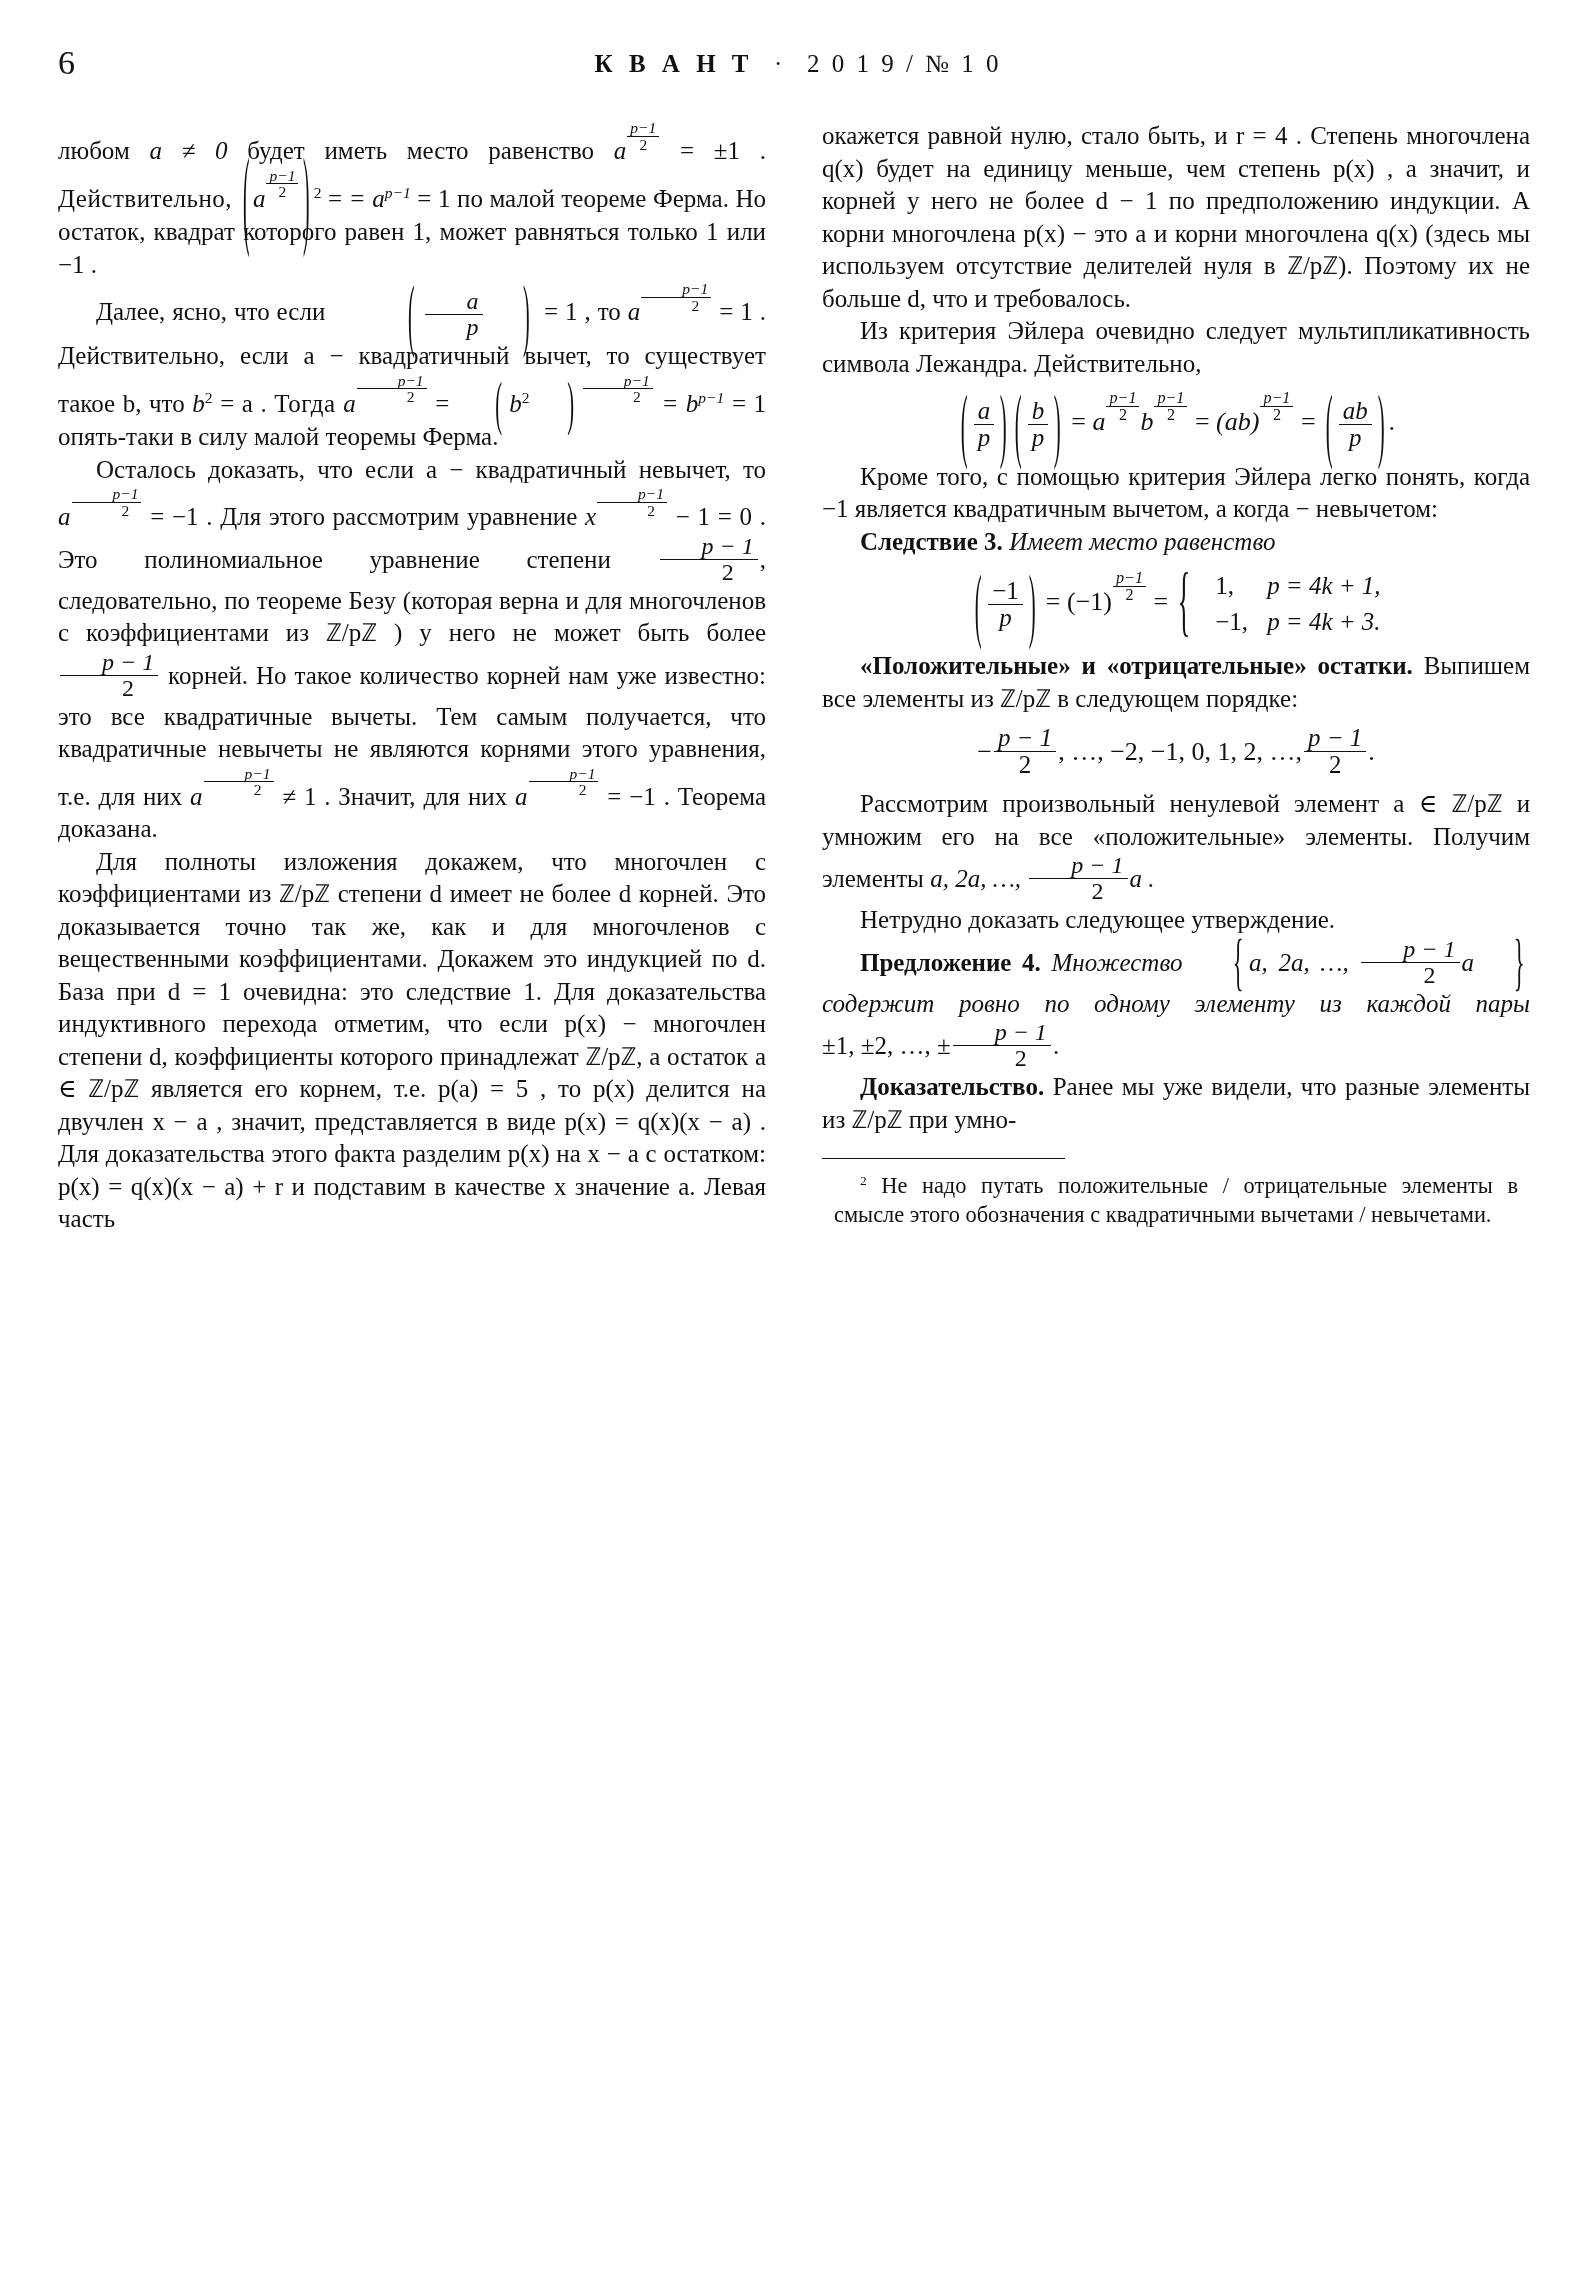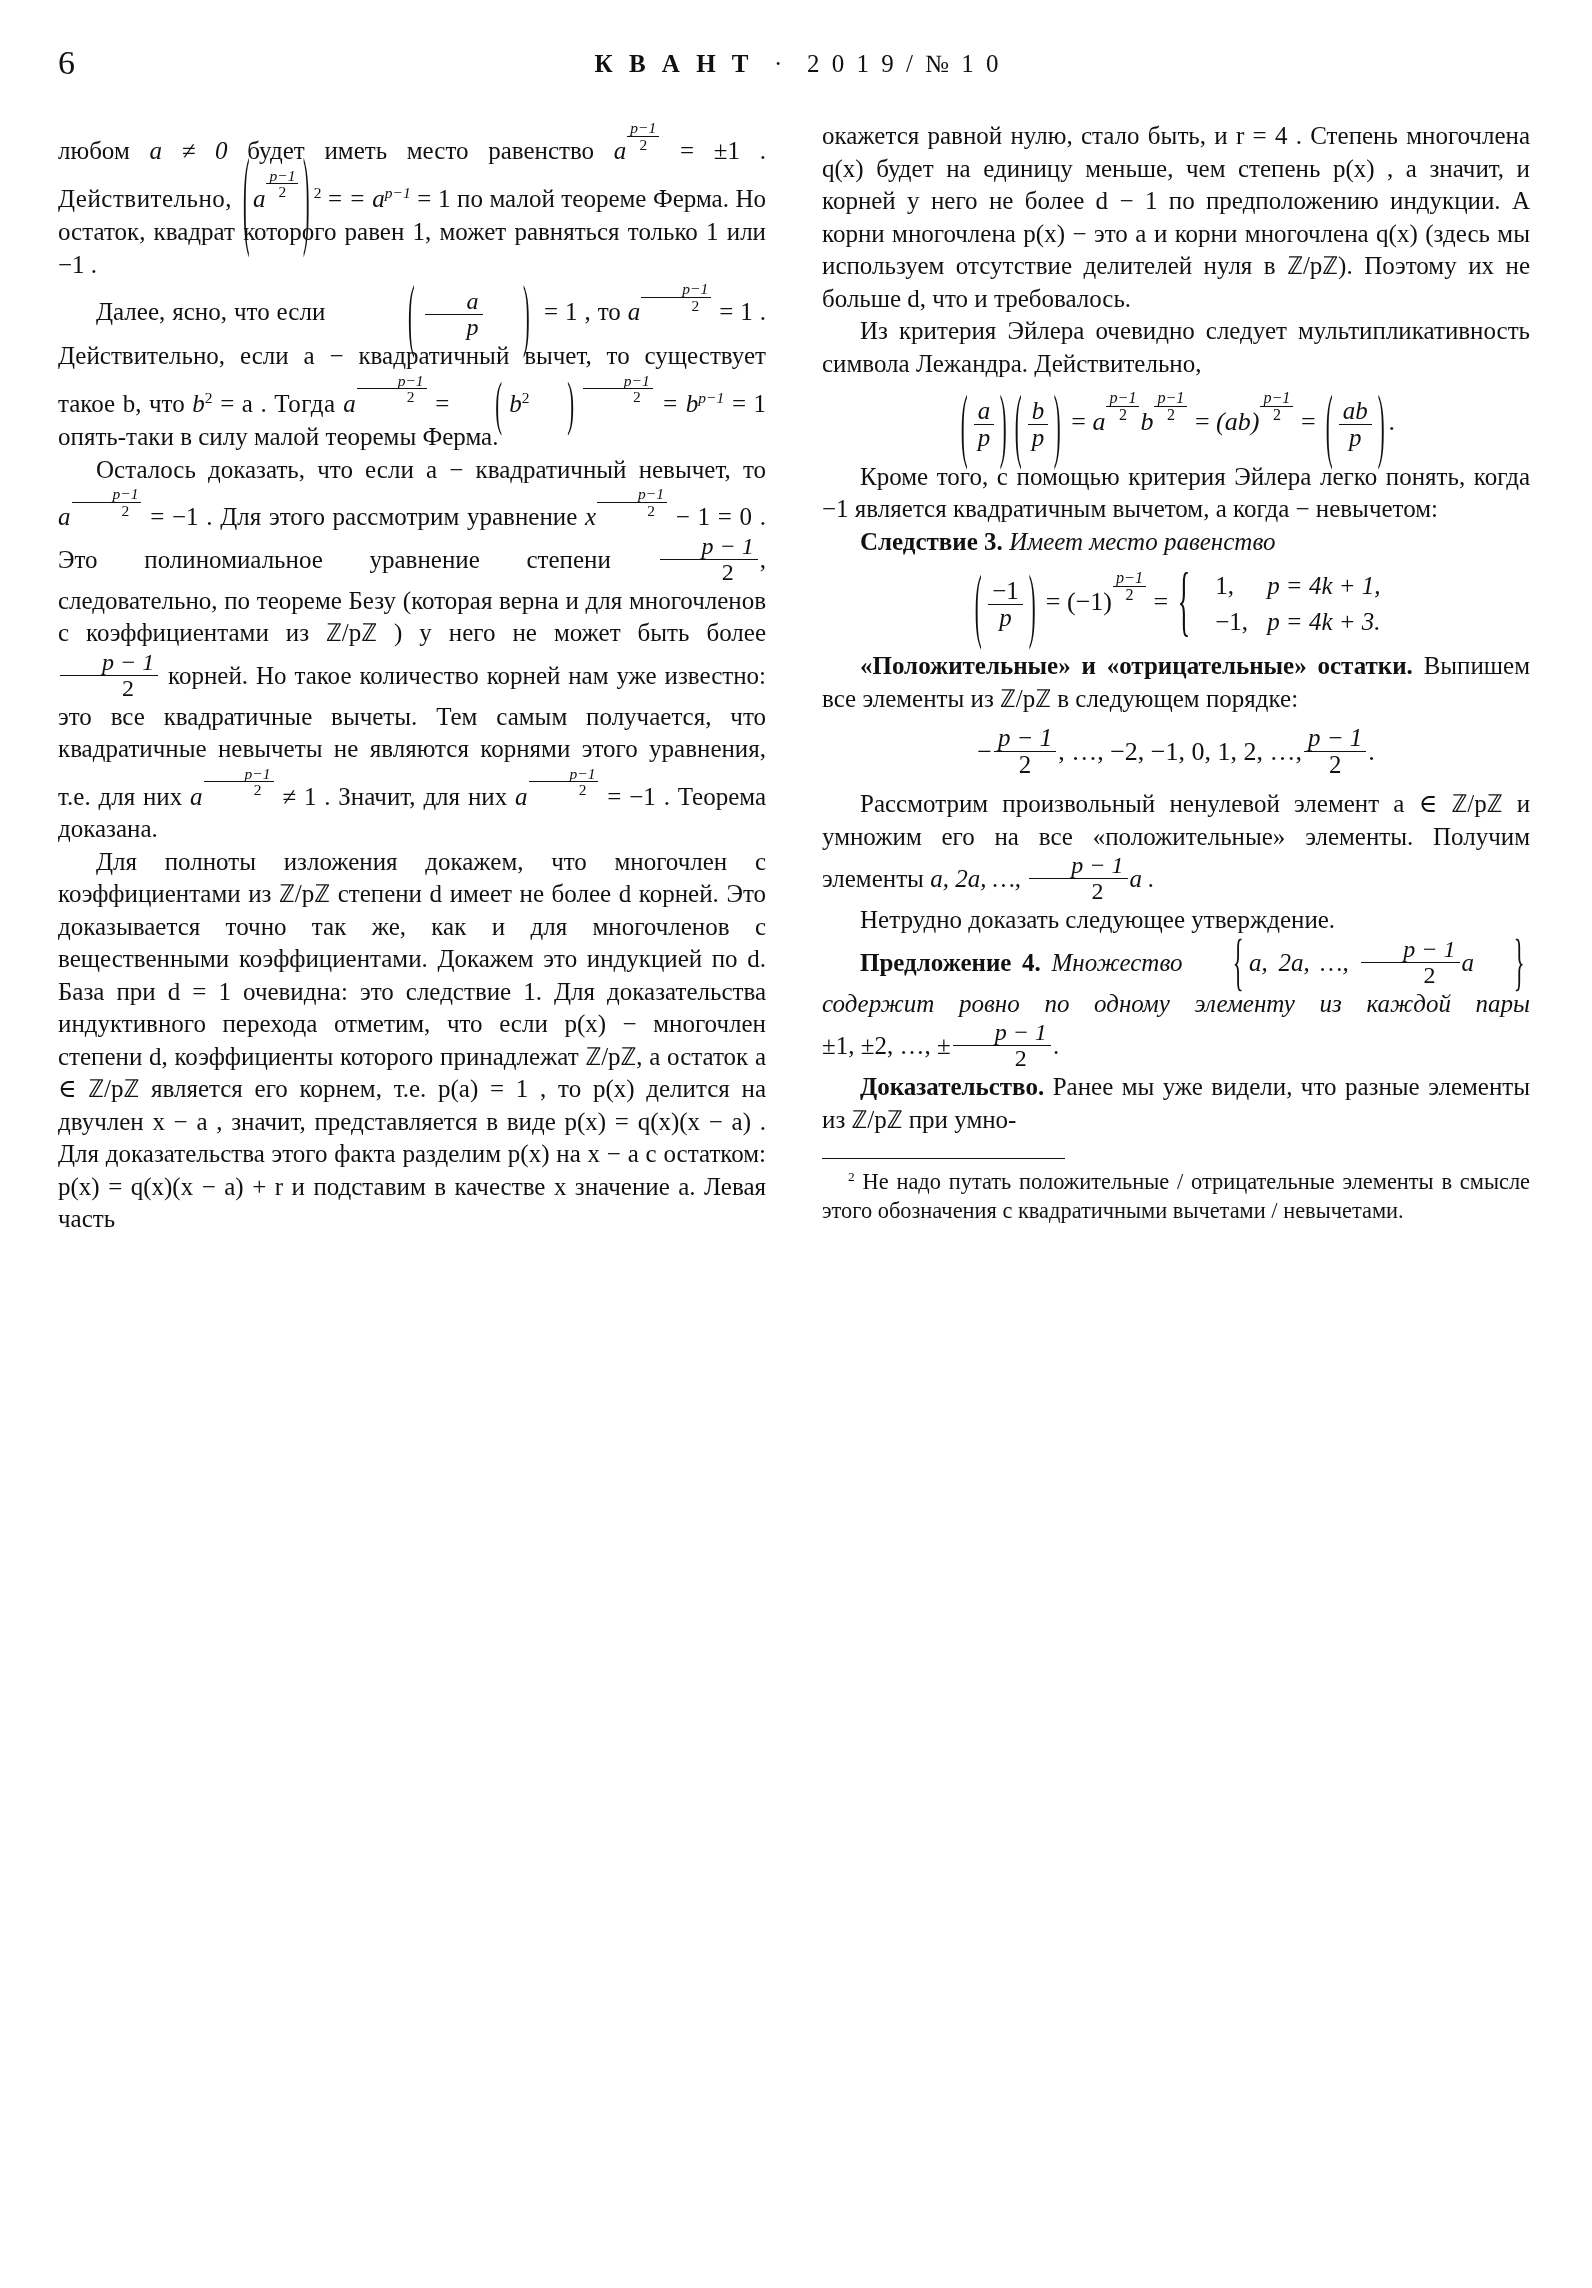--- a/index.html
+++ b/index.html
@@ -158,21 +158,21 @@
     font-size: 22.4px;
     line-height: 1.30;
     text-align: justify;
   }
   .fn-rule {
     width: 243px;
     height: 0;
     border-top: 1.6px solid #111;
     margin: 0 0 8px 0;
   }
-  .footnote p { margin: 0; text-indent: 26px; }
+  .footnote p { margin: 12px; text-indent: 26px; }
 </style>
 </head>
 <body>
 
 <div class="page">
 
   <div class="pagehead">
     <div class="folio">6</div>
     <div class="journal-line">
       <span>К В А Н Т</span><span class="dot">&nbsp;&nbsp;</span><span class="dot">·</span><span class="dot">&nbsp;&nbsp;</span><span class="issue">2 0 1 9 / № 1 0</span>
@@ -222,21 +222,21 @@
         <span>Значит, для них</span>
         <span class="math"><span class="mi">a</span><span class="supfrac"><span class="num mi">p−1</span><span class="den mn">2</span></span></span>
         <span>= −1 . Теорема доказана.</span>
       </p>
 
       <p><span>Для полноты изложения докажем, что многочлен с коэффициентами из</span>
         <span class="math bb">ℤ/pℤ</span>
         <span>степени d имеет не более d корней. Это доказывается точно так же, как и для многочленов с вещественными коэффициентами. Докажем это индукцией по d. База при d = 1 очевидна: это следствие 1. Для доказательства индуктивного перехода отметим, что если p(x) − многочлен степени d, коэффициенты которого принадлежат</span>
         <span class="math bb">ℤ/pℤ</span><span>, а остаток a ∈</span>
         <span class="math bb">ℤ/pℤ</span>
-        <span>является его корнем, т.е. p(a) = 1 , то p(x) делится на двучлен x − a , значит, представляется в виде p(x) = q(x)(x − a) . Для доказательства этого факта разделим p(x) на x − a с остатком: p(x) = q(x)(x − a) + r и подставим в качестве x значение a. Левая часть</span>
+        <span>является его корнем, т.е. p(a) = 5 , то p(x) делится на двучлен x − a , значит, представляется в виде p(x) = q(x)(x − a) . Для доказательства этого факта разделим p(x) на x − a с остатком: p(x) = q(x)(x − a) + r и подставим в качестве x значение a. Левая часть</span>
       </p>
 
     </div>
 
     <div class="col">
 
       <p class="noind"><span>окажется равной нулю, стало быть, и r = 4 . Степень многочлена q(x) будет на единицу меньше, чем степень p(x) , а значит, и корней у него не более d − 1 по предположению индукции. А корни многочлена p(x) − это a и корни многочлена q(x) (здесь мы используем отсутствие делителей нуля в</span>
         <span class="math bb">ℤ/pℤ</span><span>). Поэтому их не больше d, что и требовалось.</span>
       </p>
 

